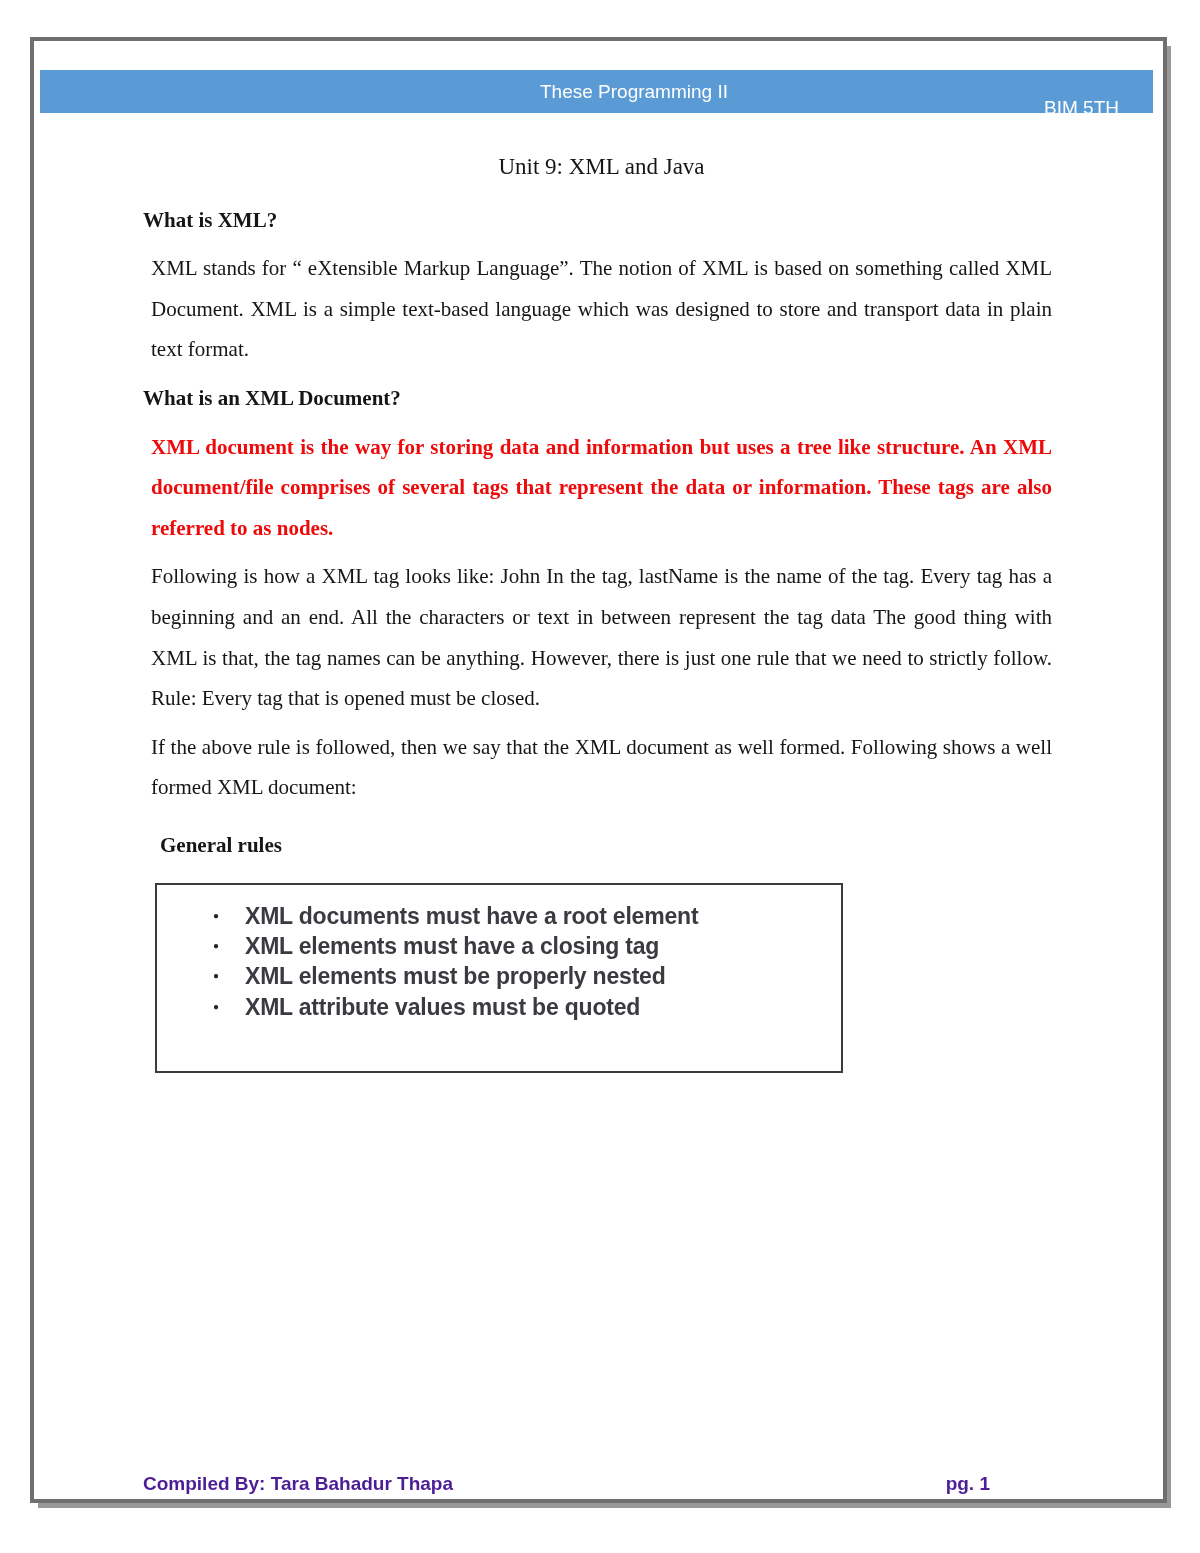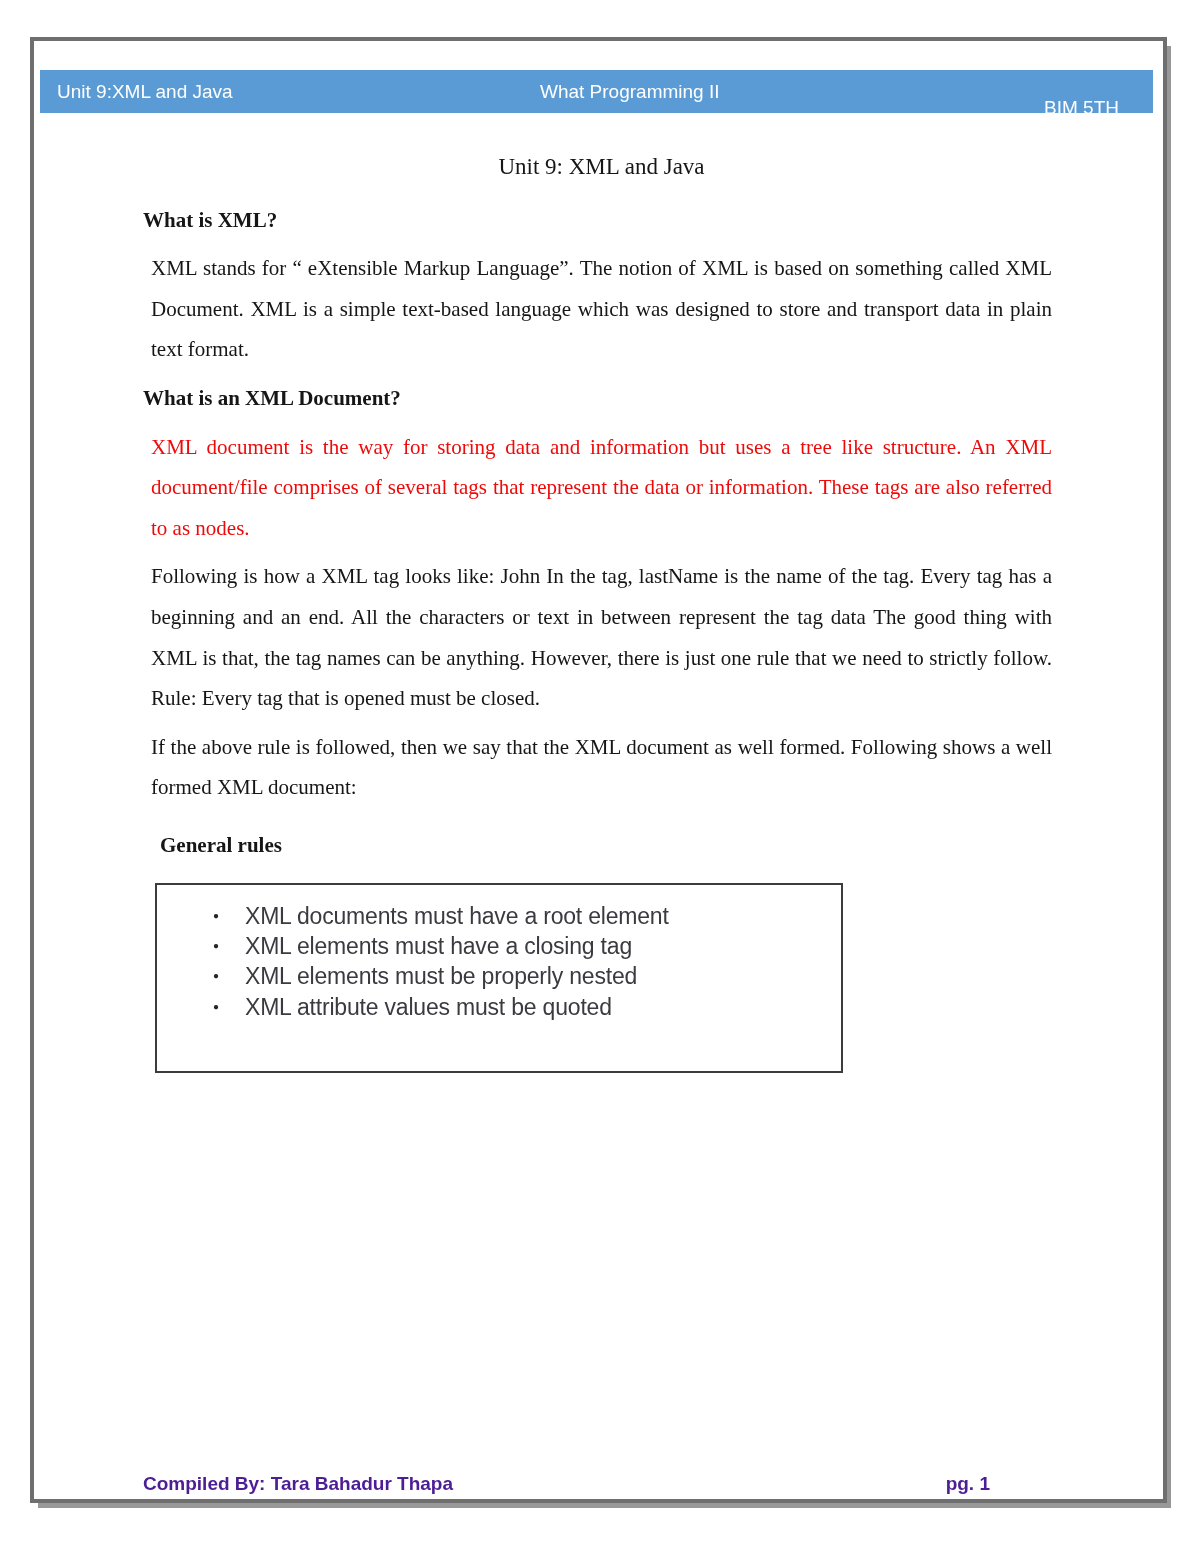--- a/index.html
+++ b/index.html
@@ -79,20 +79,21 @@
     font-weight: bold;
     font-size: 21px;
     margin: 0;
   }
   .para {
     margin: 8px;
     text-align: justify;
   }
   .para.red {
     color: #EE0A0A;
+    font-weight: bold;
   }
   .rules-label {
     margin: 17px;
     font-weight: bold;
   }
   
   .rules-box {
     box-sizing: border-box;
     margin-top: 12px;
     margin-left: 12px;
@@ -105,21 +106,21 @@
   .rules-box ul {
     margin: 0;
     padding: 0;
     list-style: none;
   }
   .rules-box li {
     position: relative;
     padding-left: 88px;
     font-family: "Liberation Sans", sans-serif;
     font-size: 23px;
-    font-weight: 400;
+    font-weight: 700;
     color: #3a3a40;
     line-height: 30.4px;
     letter-spacing: -0.2px;
   }
   .rules-box li::before {
     content: "●";
     position: absolute;
     left: 56px;
     top: 0;
     font-size: 10px;
@@ -143,22 +144,21 @@
     margin-right: 70px;
   }
 </style>
 </head>
 <body>
 
 <div class="canvas">
   <div class="page">
 
     <div class="header-bar">
-      <span class="h-left">Unit 9:XML and Java</span>
-      <span class="h-center">What Programming II</span>
+      <span class="h-center">These Programming II</span>
       <span class="h-right">BIM 5TH</span>
     </div>
 
     <div class="content">
       <p class="doc-title">Unit 9: XML and Java</p>
 
       <p class="heading">What is XML?</p>
       <p class="para">XML stands for “ eXtensible Markup Language”. The notion of XML is based on something called XML Document. XML is a simple text-based language which was designed to store and transport data in plain text format.</p>
 
       <p class="heading">What is an XML Document?</p>

